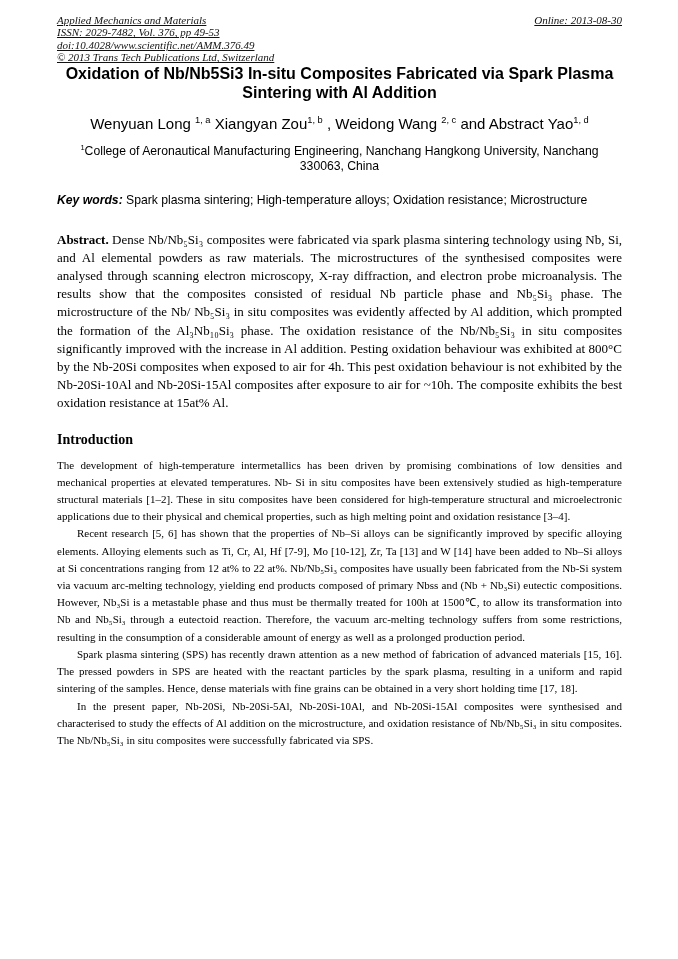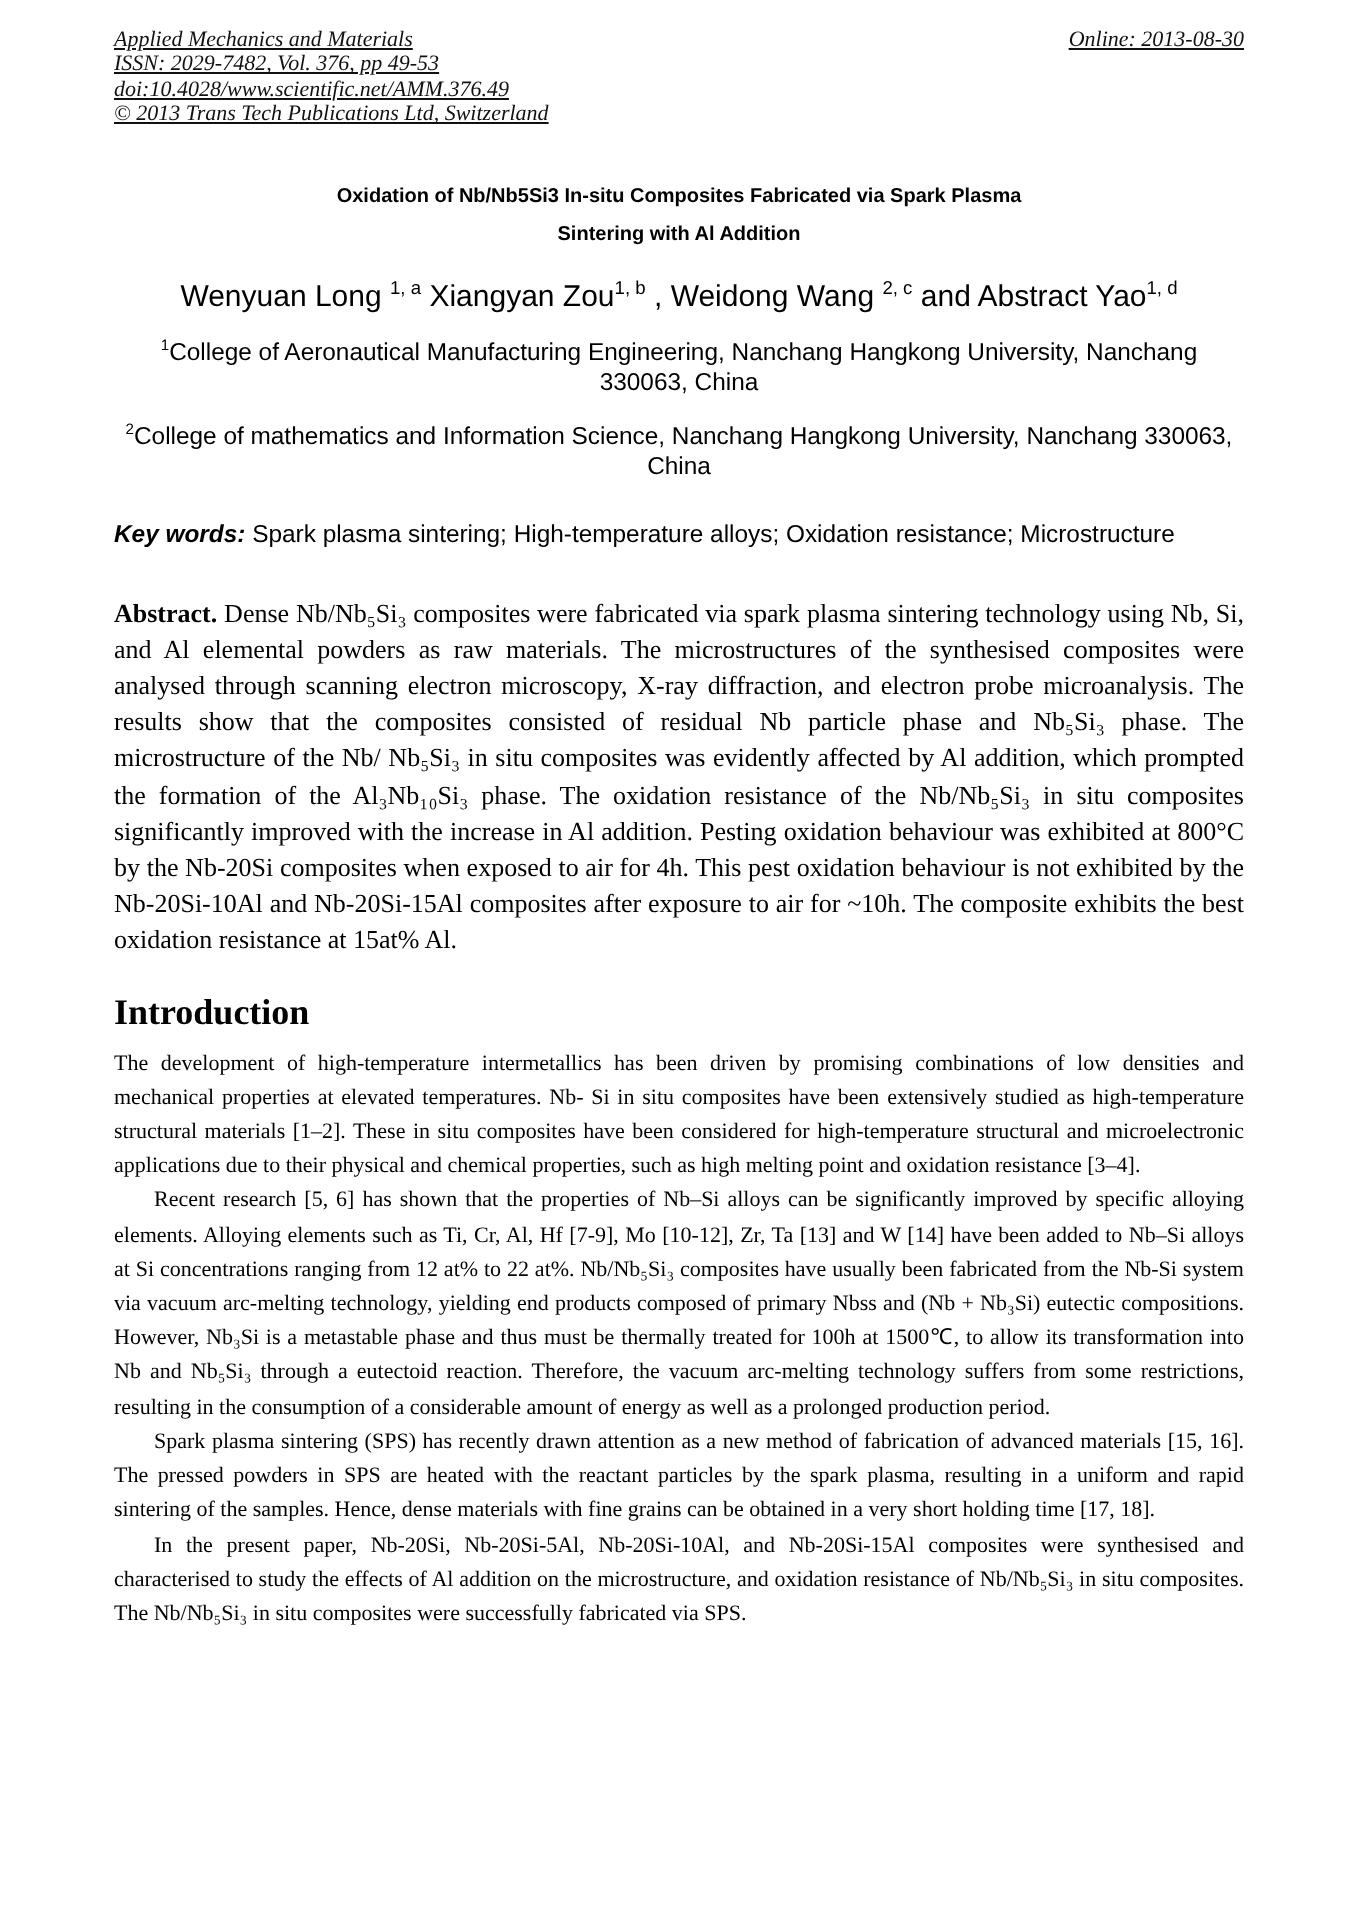--- a/index.html
+++ b/index.html
@@ -16,25 +16,24 @@
     display: flex; justify-content: space-between; align-items: flex-start;
     font-family: "Liberation Serif", serif;
     font-style: italic;
     font-size: 11px; line-height: 12.4px;
     color: #111;
   }
   .jheader .hline { white-space: nowrap; text-decoration: underline; }
 
   
   .title {
-    margin-top: 25px;
     text-align: center;
     font-family: "Liberation Sans", sans-serif;
     font-weight: bold;
-    font-size: 10px; line-height: 19px;
+    font-size: 16px; line-height: 19px;
   }
   .authors {
     margin-top: 13px;
     text-align: center;
     font-family: "Liberation Sans", sans-serif;
     font-size: 15px; line-height: 18px;
   }
   sup { font-size: 0.62em; line-height: 0; vertical-align: super; }
   .affil {
     margin-top: 11px;
@@ -58,21 +57,21 @@
 
   
   .abstract {
     margin: 23px 0 0 0;
     font-size: 13px; line-height: 18.2px;
     text-align: justify;
   }
   .abstract .ab-label { font-weight: bold; }
   .sec-heading {
     margin: 18px 0 0 0;
-    font-size: 18px; line-height: 17px;
+    font-size: 14px; line-height: 17px;
     font-weight: bold;
   }
   p.body-par {
     margin: 0;
     font-size: 11px; line-height: 17.2px;
     text-align: justify;
   }
   p.body-par.first { margin-top: 9px; }
   p.body-par.indent { text-indent: 20px; }
 </style>
@@ -94,21 +93,20 @@
   <div class="title">
     <div>Oxidation of Nb/Nb5Si3 In-situ Composites Fabricated via Spark Plasma</div>
     <div>Sintering with Al Addition</div>
   </div>
 
   <div class="authors">
     <span><span>Wenyuan Long </span><sup>1, a</sup><span> </span></span><span><span>Xiangyan Zou</span><sup>1, b</sup><span> , </span></span><span><span>Weidong Wang </span><sup>2, c</sup><span> and </span></span><span><span>Abstract Yao</span><sup>1, d</sup></span>
   </div>
 
   <div class="affil"><sup>1</sup><span>College of Aeronautical Manufacturing Engineering, Nanchang Hangkong University, Nanchang 330063, China</span></div>
-  <div class="affil"><sup>2</sup><span>College of mathematics and Information Science, Nanchang Hangkong University, Nanchang 330063, China</span></div>
 
 
   <div class="keywords">
     <span class="kw-label">Key words:</span><span> Spark plasma sintering; High-temperature alloys; Oxidation resistance; Microstructure</span>
   </div>
 
   <p class="abstract">
     <span class="ab-label">Abstract.</span><span> Dense Nb/Nb₅Si₃ composites were fabricated via spark plasma sintering technology using Nb, Si, and Al elemental powders as raw materials. The microstructures of the synthesised composites were analysed through scanning electron microscopy, X-ray diffraction, and electron probe microanalysis. The results show that the composites consisted of residual Nb particle phase and Nb₅Si₃ phase. The microstructure of the Nb/ Nb₅Si₃ in situ composites was evidently affected by Al addition, which prompted the formation of the Al₃Nb₁₀Si₃ phase. The oxidation resistance of the Nb/Nb₅Si₃ in situ composites significantly improved with the increase in Al addition. Pesting oxidation behaviour was exhibited at 800°C by the Nb-20Si composites when exposed to air for 4h. This pest oxidation behaviour is not exhibited by the Nb-20Si-10Al and Nb-20Si-15Al composites after exposure to air for ~10h. The composite exhibits the best oxidation resistance at 15at% Al.</span>
   </p>
 

